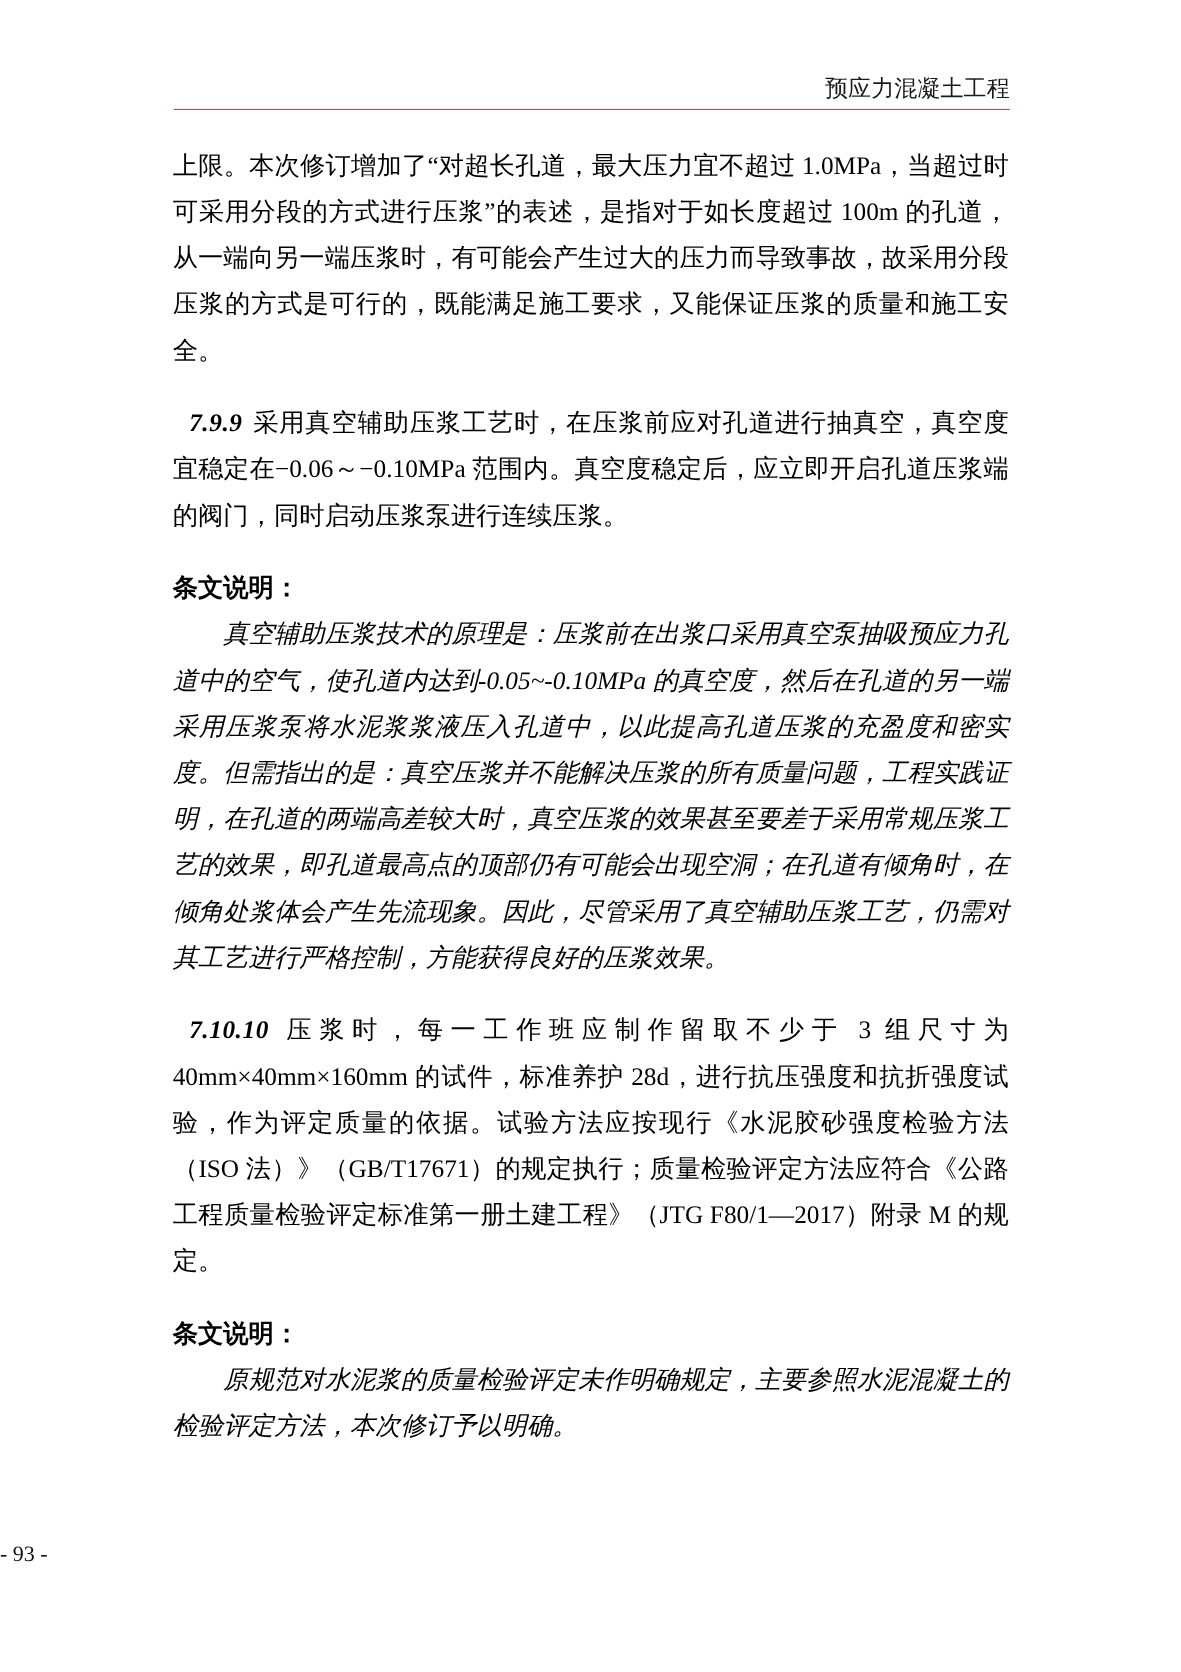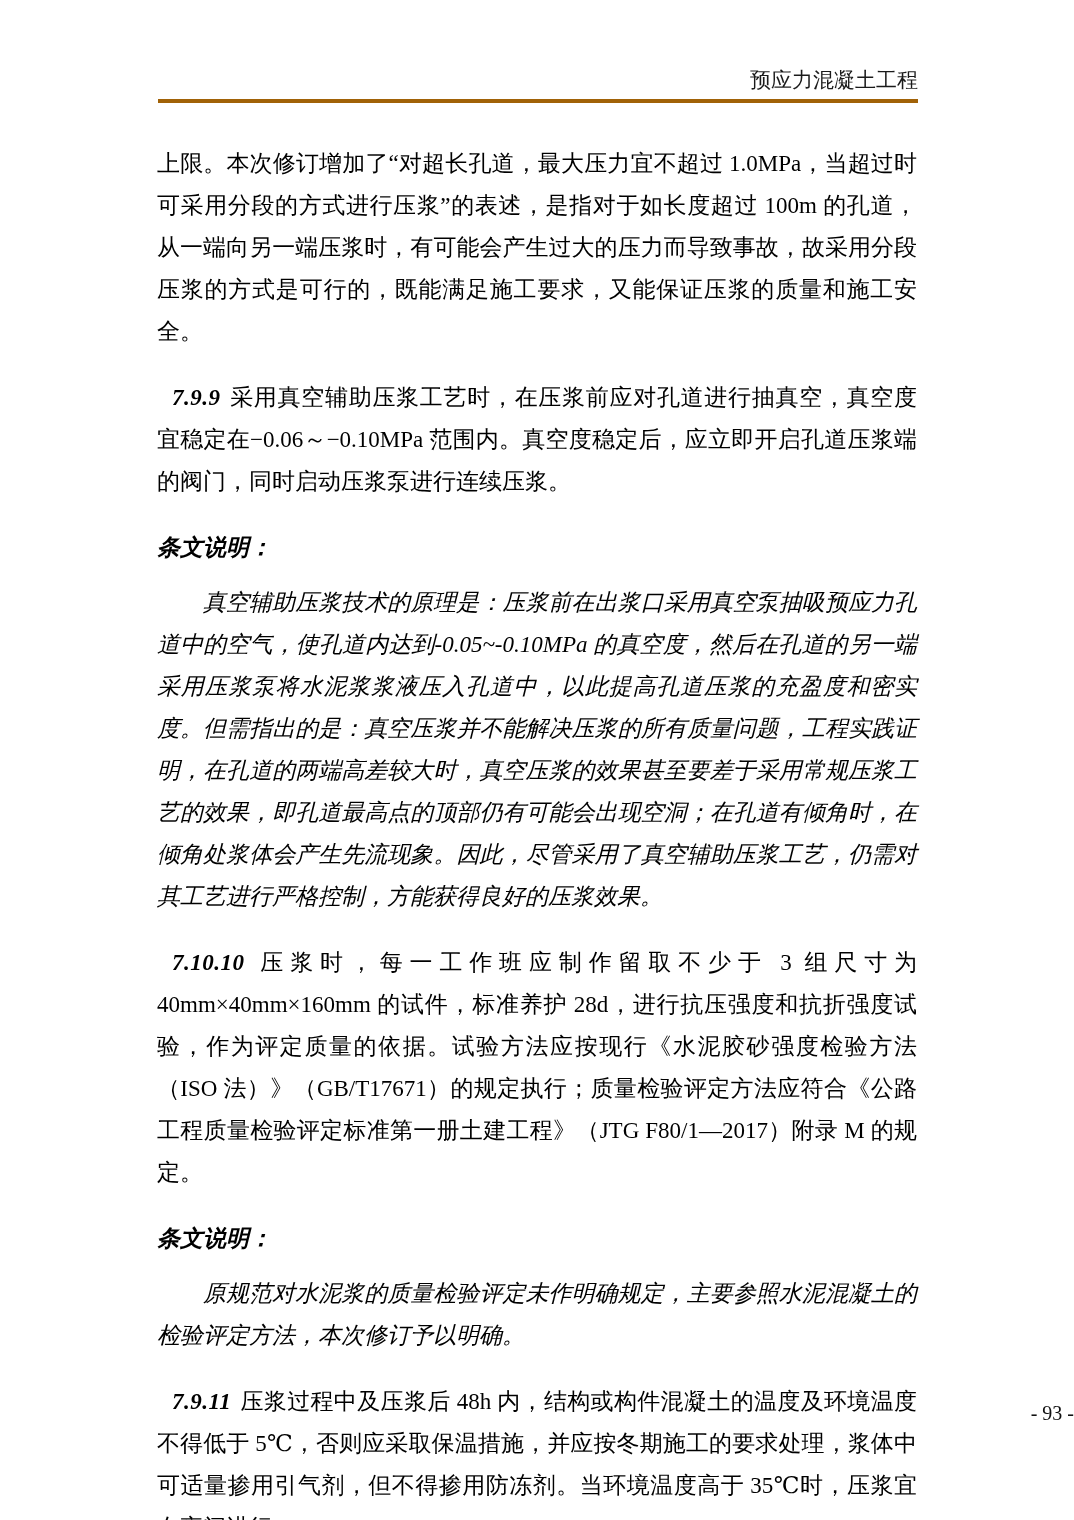--- a/index.html
+++ b/index.html
@@ -18,64 +18,63 @@
   }
   .running-header {
     position: absolute;
     left: 158px;
     right: 156px;
     top: 66px;
     text-align: right;
     font-size: 21px;
     line-height: 28px;
     color: #1a1a1a;
-    border-bottom: 4px solid #a16207;
+    border-bottom: 1px solid #a16207;
     padding-bottom: 5px;
   }
   .content {
     position: absolute;
     left: 157px;
     width: 760px;
     top: 130px;
     font-size: 23px;
     line-height: 42px;
     text-align: justify;
     text-justify: inter-ideograph;
     color: #000000;
   }
   .content p {
-    margin: 13px 0 24px 0;
+    margin: 0 0 24px 0;
   }
   .para-body {
     text-indent: 0;
   }
   .para-clause {
     text-indent: 0.65em;
   }
   .clause-num {
     font-weight: bold;
     margin-right: 9px;
     letter-spacing: 0.5px;
     font-style: italic;
   }
   .note-heading {
     font-weight: bold;
-    font-style: italic;
     margin: 0 0 0 0 !important;
   }
   .para-note {
     font-style: italic;
     text-indent: 2em;
   }
   .page-footer {
     position: absolute;
     left: 0;
     right: 0;
     top: 1398px;
-    text-align: right;
+    text-align: left;
     font-size: 20px;
     line-height: 30px;
     color: #111111;
   }
 </style>
 </head>
 <body>
 
 <div class="page">
 
@@ -96,23 +95,20 @@
     <p class="para-note">真空辅助压浆技术的原理是：压浆前在出浆口采用真空泵抽吸预应力孔道中的空气，使孔道内达到-0.05~-0.10MPa 的真空度，然后在孔道的另一端采用压浆泵将水泥浆浆液压入孔道中，以此提高孔道压浆的充盈度和密实度。但需指出的是：真空压浆并不能解决压浆的所有质量问题，工程实践证明，在孔道的两端高差较大时，真空压浆的效果甚至要差于采用常规压浆工艺的效果，即孔道最高点的顶部仍有可能会出现空洞；在孔道有倾角时，在倾角处浆体会产生先流现象。因此，尽管采用了真空辅助压浆工艺，仍需对其工艺进行严格控制，方能获得良好的压浆效果。</p>
 
     <p class="para-clause">
       <span class="clause-num">7.10.10</span><span>压浆时，每一工作班应制作留取不少于 3 组尺寸为 40mm×40mm×160mm 的试件，标准养护 28d，进行抗压强度和抗折强度试验，作为评定质量的依据。试验方法应按现行《水泥胶砂强度检验方法（ISO 法）》（GB/T17671）的规定执行；质量检验评定方法应符合《公路工程质量检验评定标准第一册土建工程》（JTG F80/1—2017）附录 M 的规定。</span>
     </p>
 
     <p class="note-heading">条文说明：</p>
 
     <p class="para-note">原规范对水泥浆的质量检验评定未作明确规定，主要参照水泥混凝土的检验评定方法，本次修订予以明确。</p>
 
-    <p class="para-clause">
-      <span class="clause-num">7.9.11</span><span>压浆过程中及压浆后 48h 内，结构或构件混凝土的温度及环境温度不得低于 5℃，否则应采取保温措施，并应按冬期施工的要求处理，浆体中可适量掺用引气剂，但不得掺用防冻剂。当环境温度高于 35℃时，压浆宜在夜间进行。</span>
-    </p>
 
   </div>
 
   <div class="page-footer">
     <span>- 93 -</span>
   </div>
 
 </div>
 
 </body></html>

